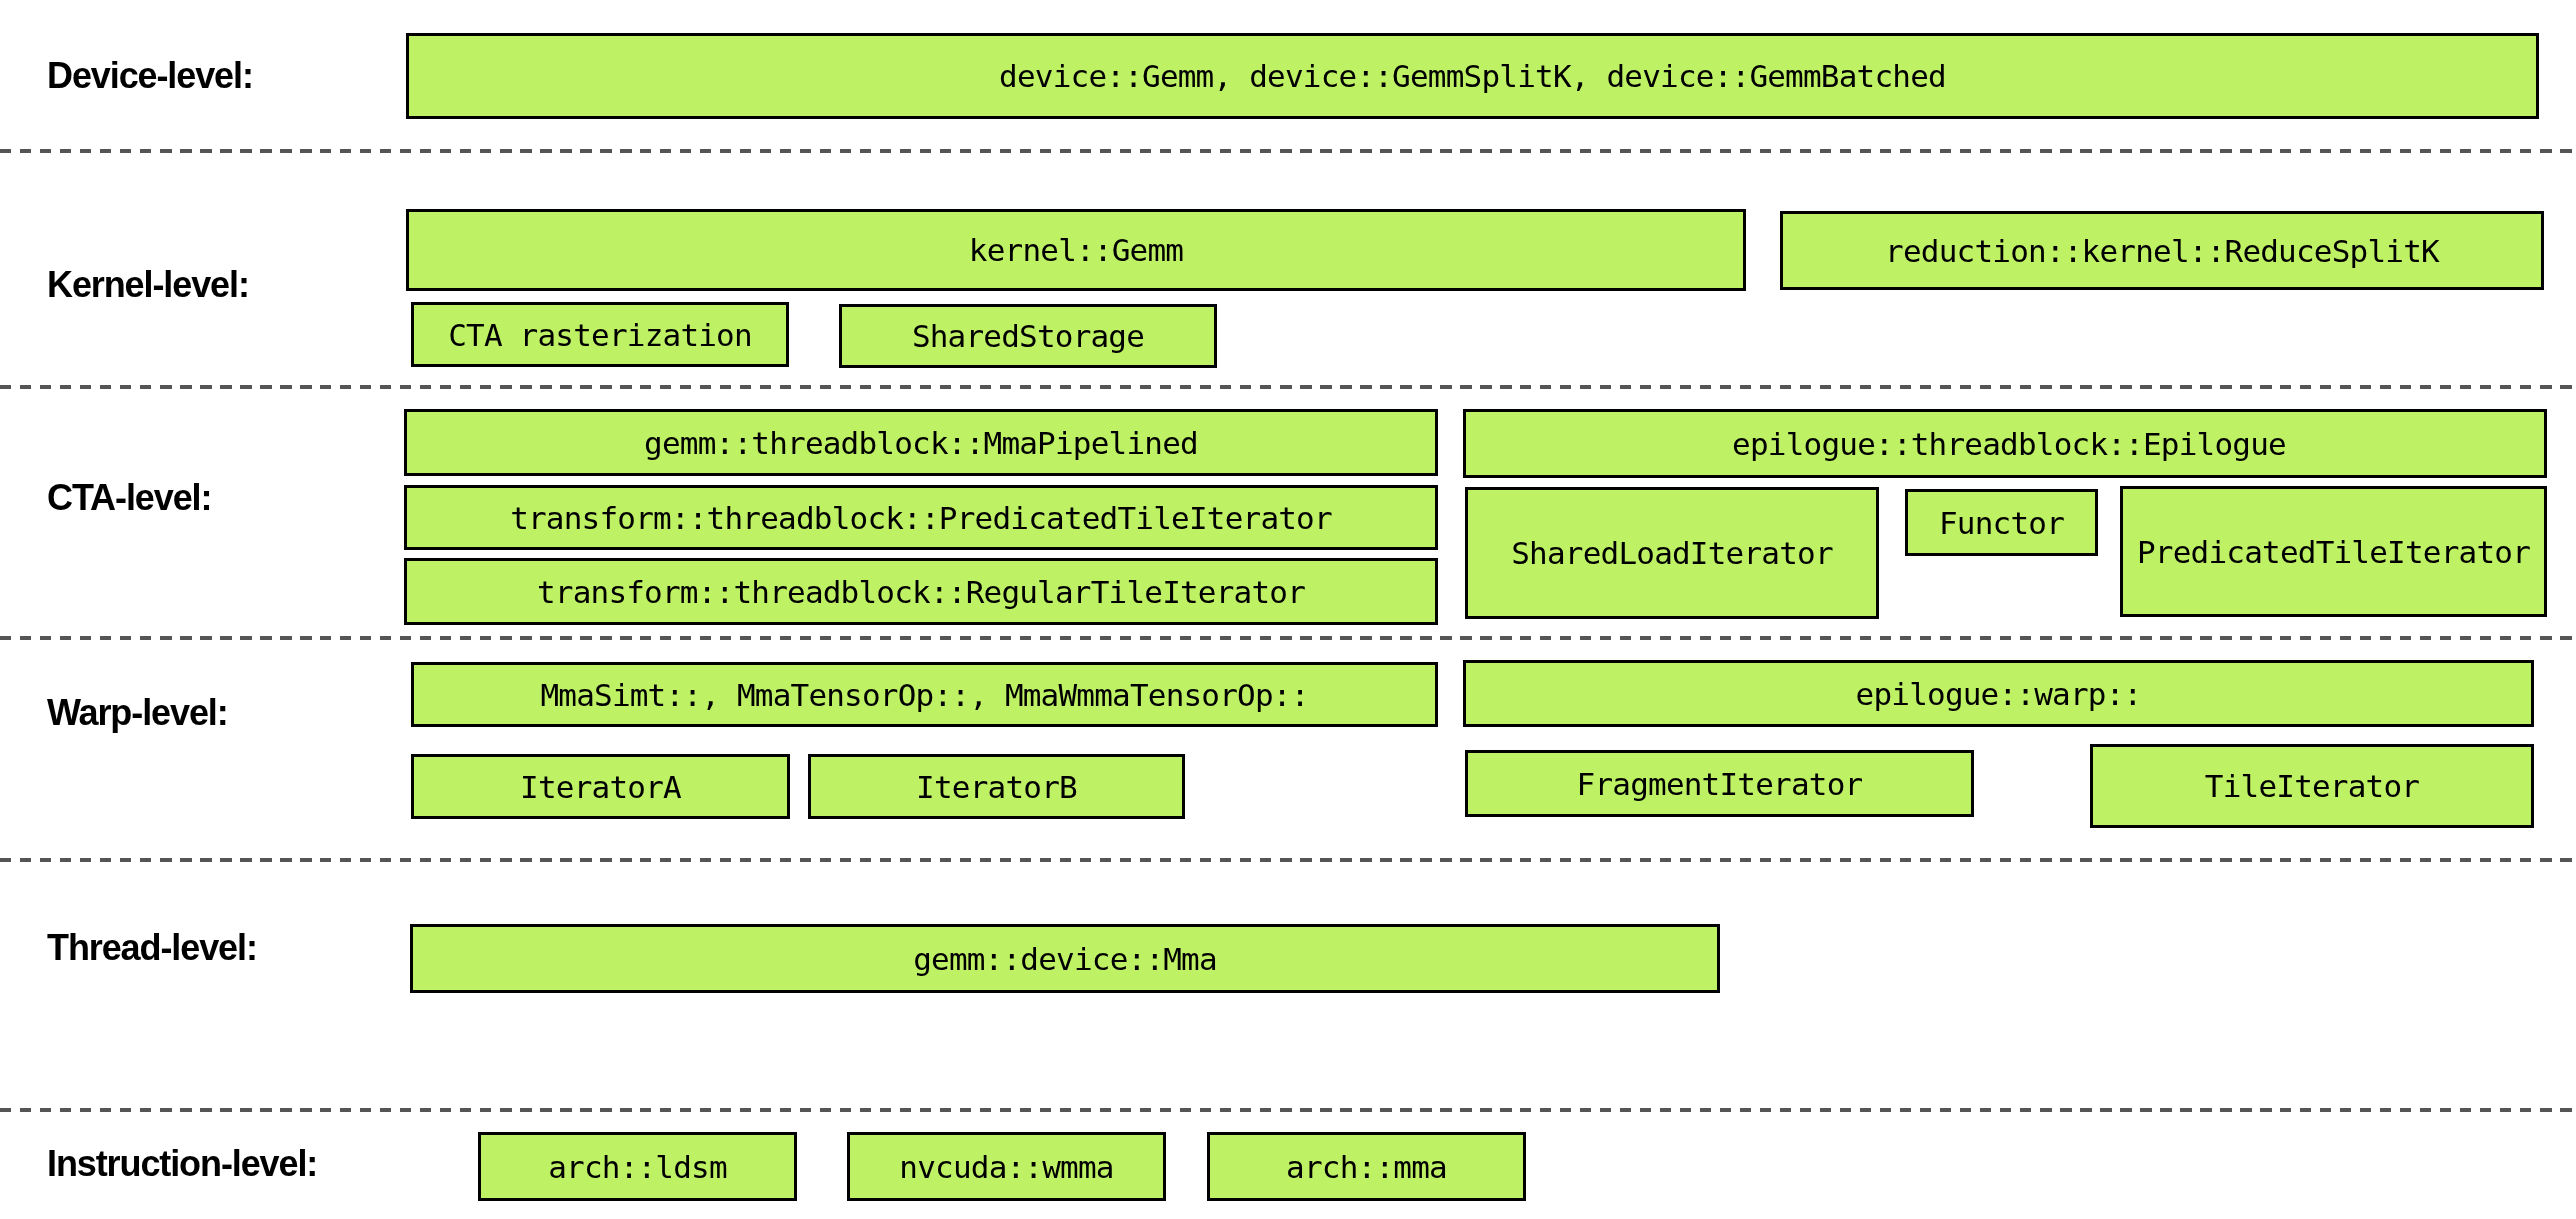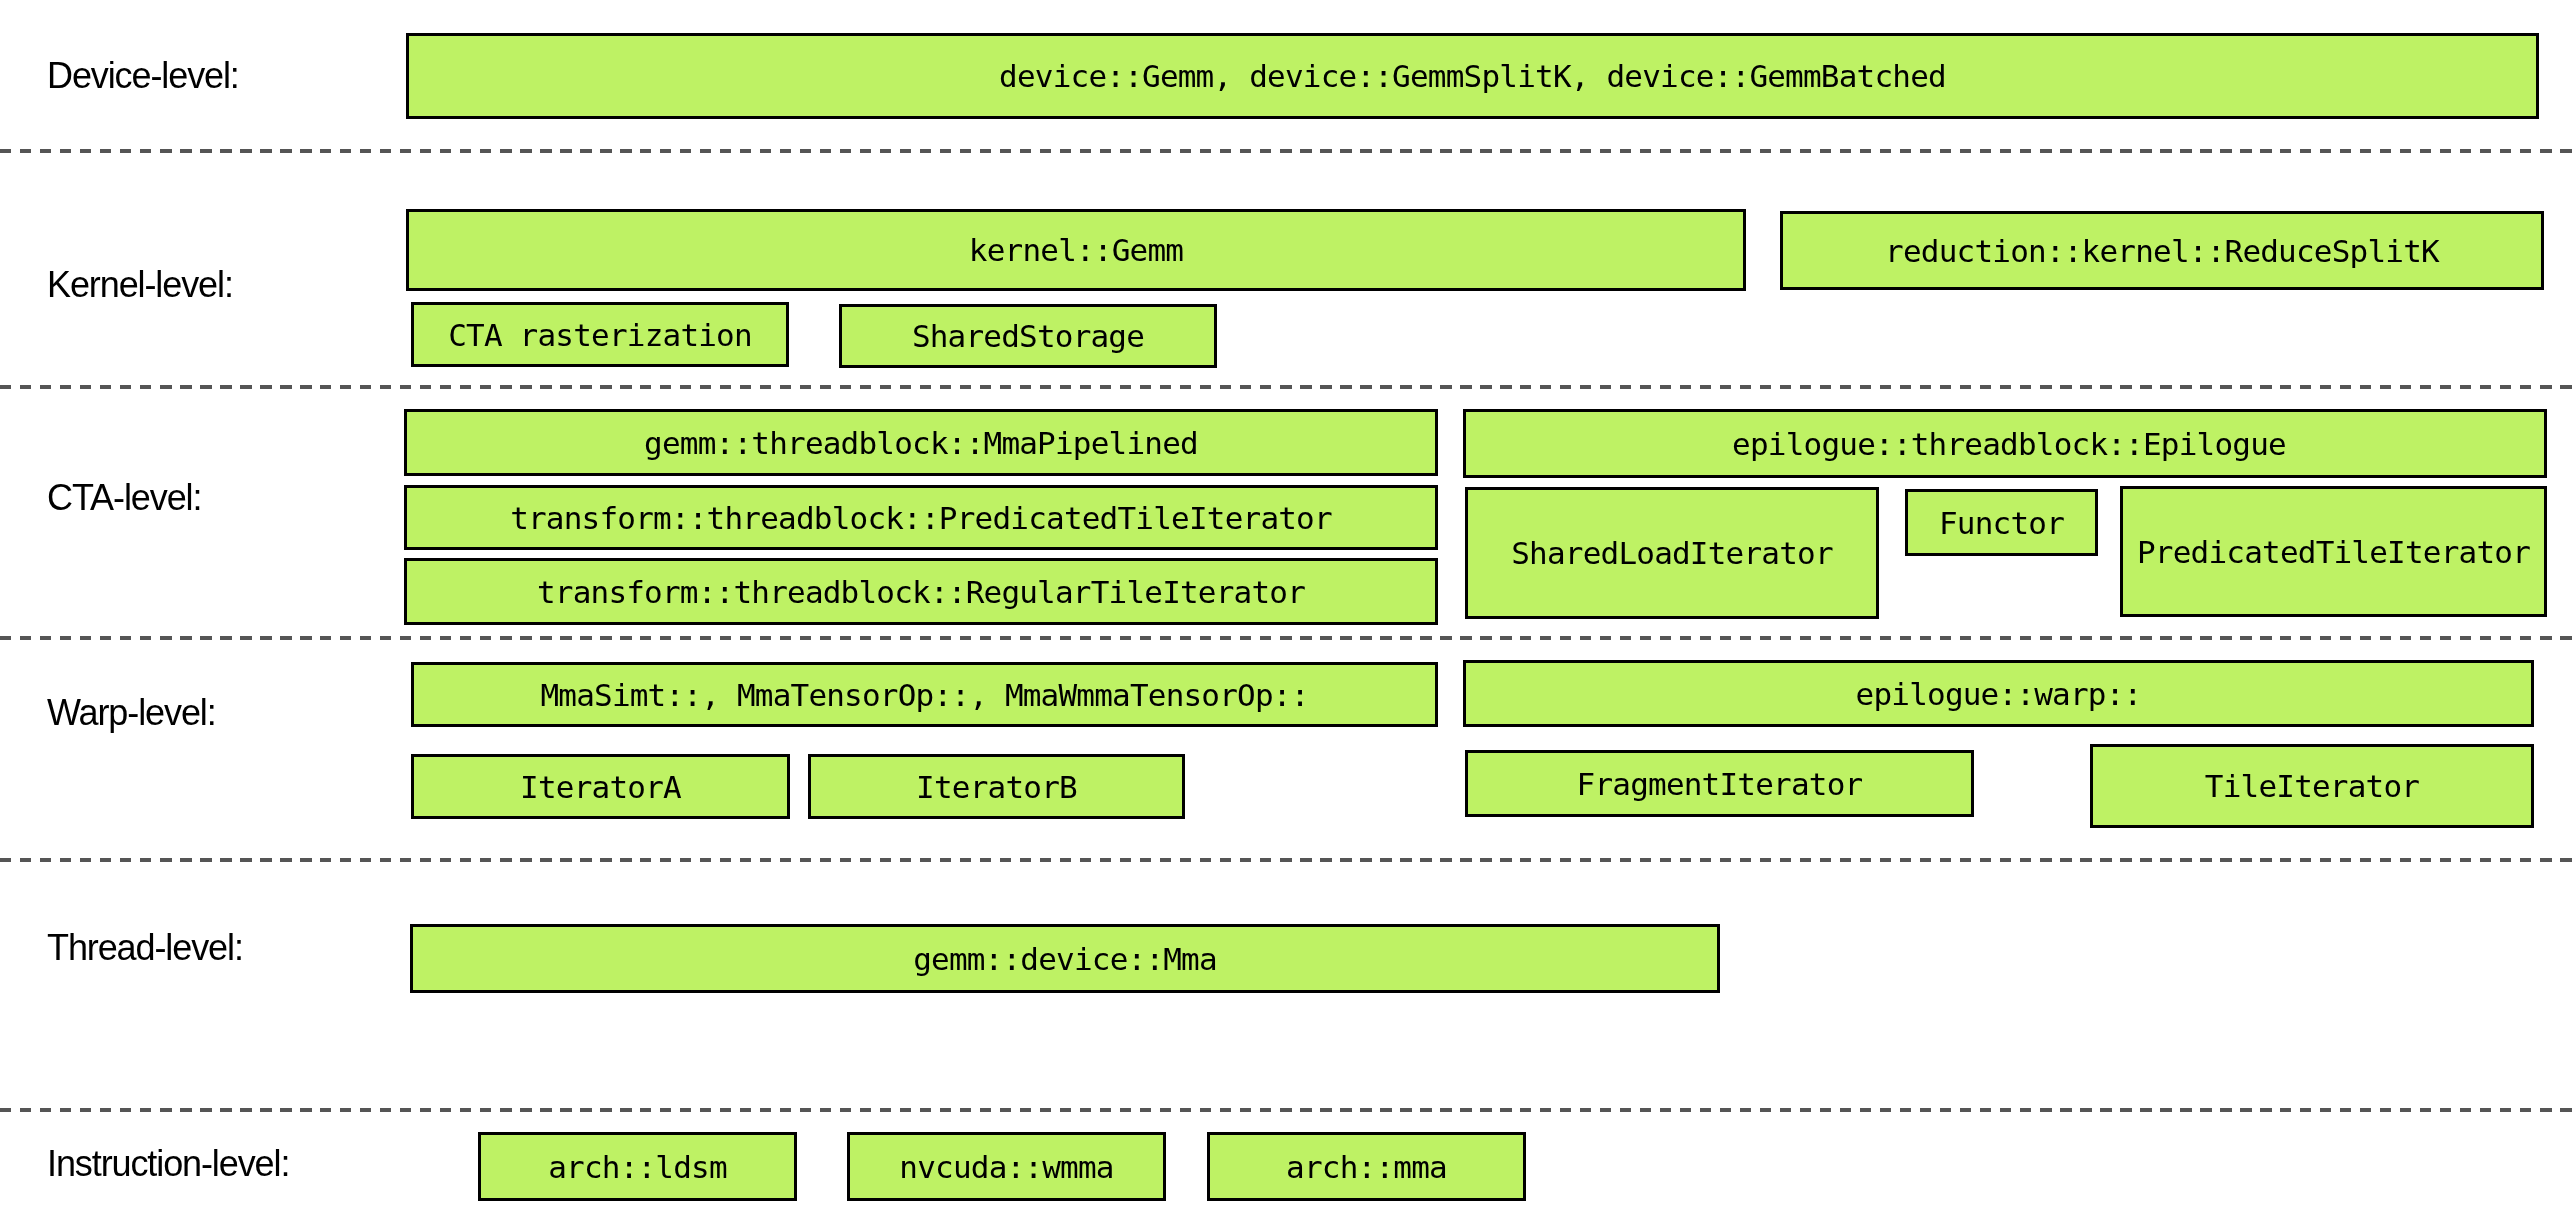--- a/index.html
+++ b/index.html
@@ -15,21 +15,21 @@
     overflow: hidden;
     font-family: "DejaVu Sans Mono", monospace;
     color: #000000;
   }
   .lvl-label {
     position: absolute;
     left: 47px;
     height: 49px;
     line-height: 49px;
     font-family: "Liberation Sans", sans-serif;
-    font-weight: 400;
+    font-weight: 700;
     font-size: 36px;
     letter-spacing: -1.1px;
     color: #000000;
     white-space: nowrap;
   }
   .box {
     position: absolute;
     box-sizing: border-box;
     border: 3.1px solid #000000;
     background: #bef264;

